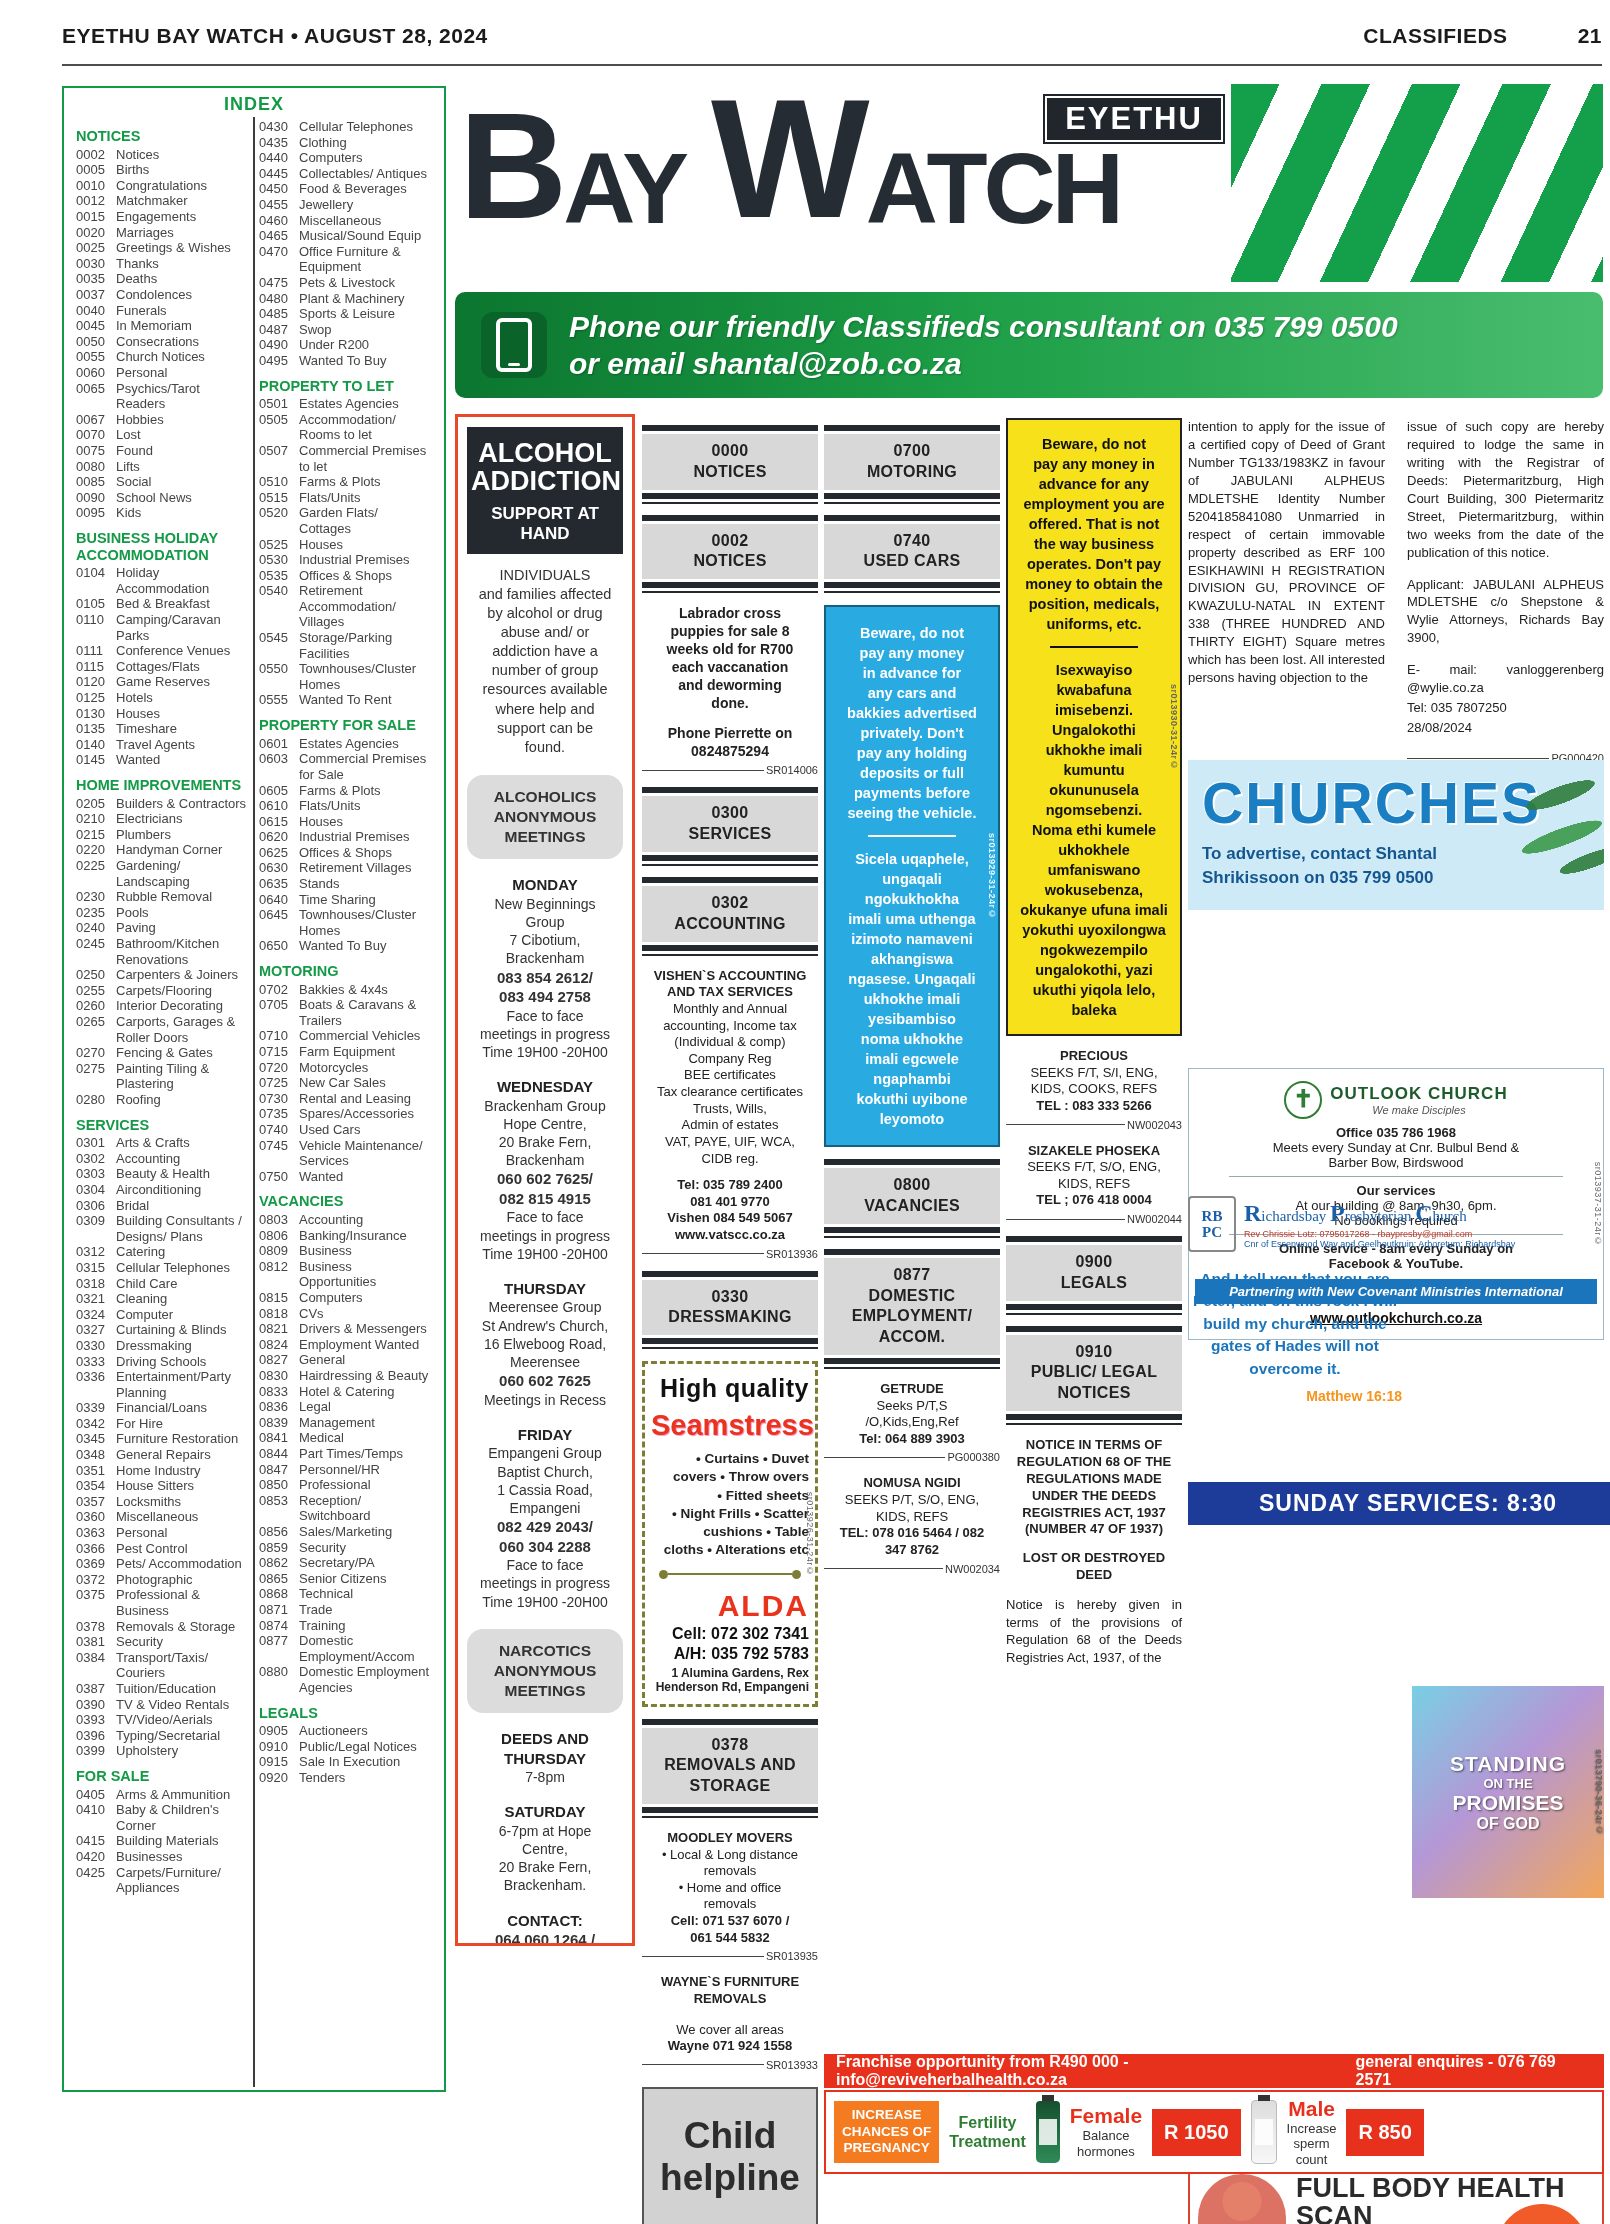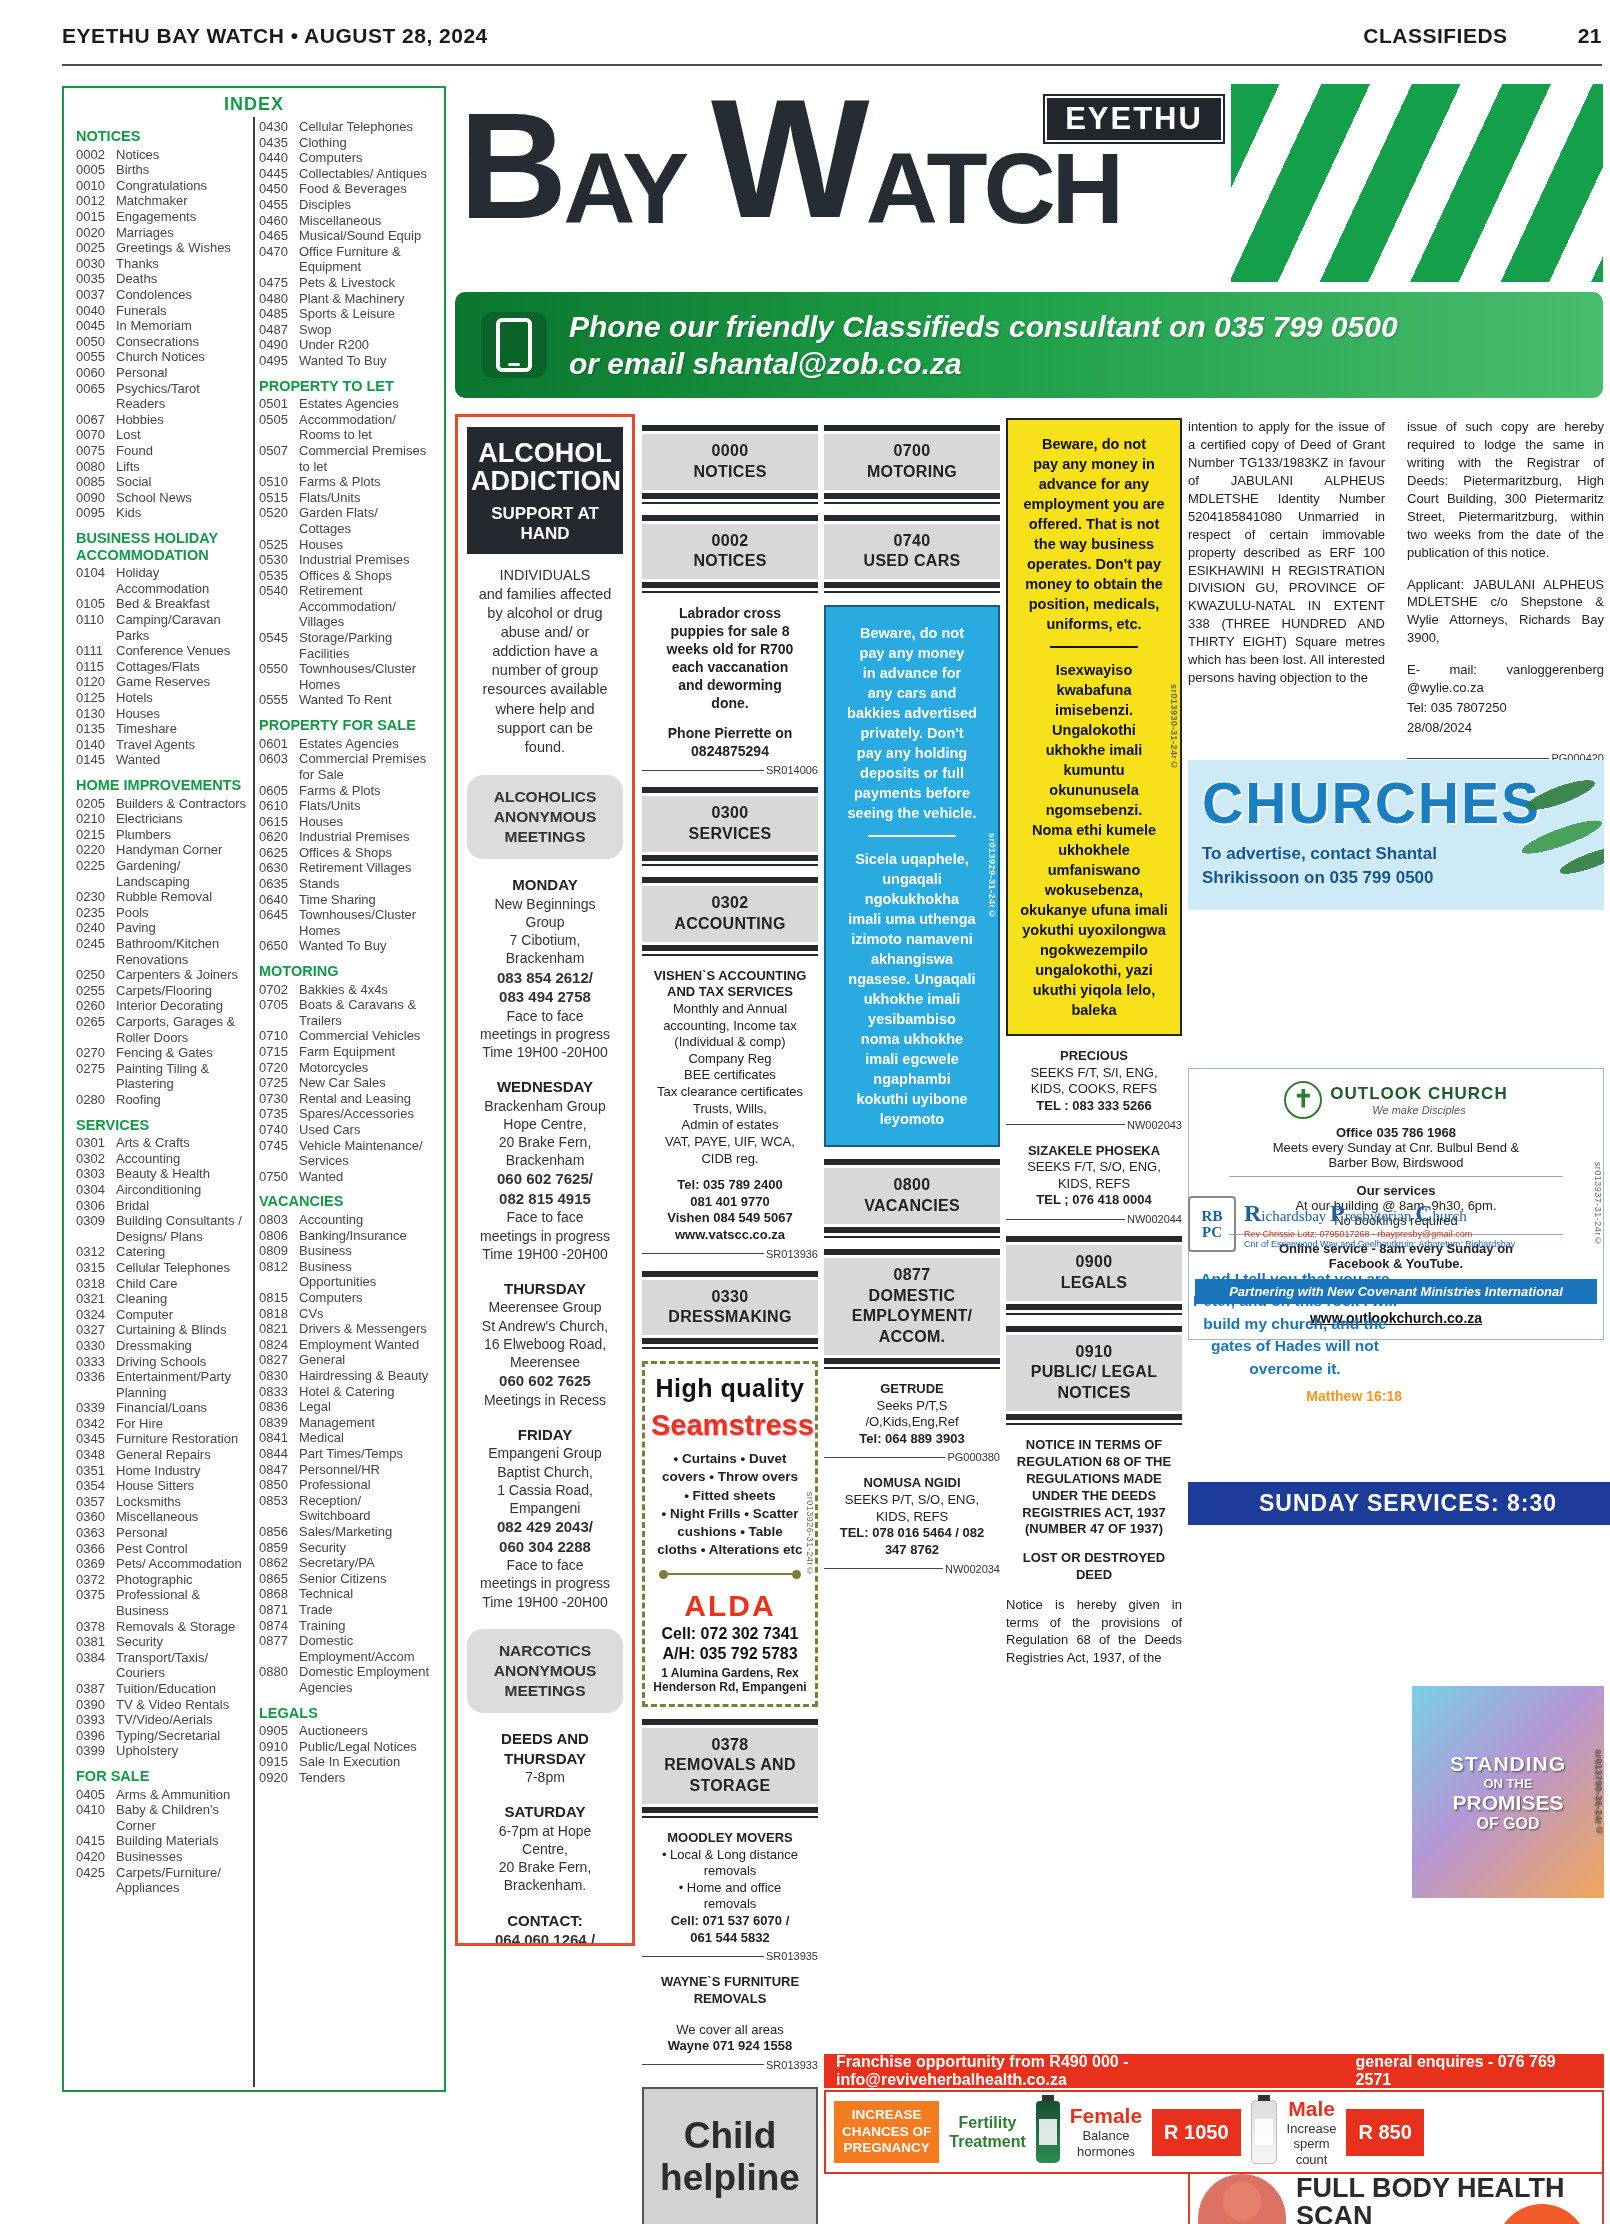--- a/index.html
+++ b/index.html
@@ -78,21 +78,21 @@
   .bluebox{background:#29abe2;border:2px solid #16607f;color:#fff;font-weight:bold;text-align:center;
            padding:16px 6px;font-size:14.5px;line-height:1.38;position:relative;margin:12px 0}
   .bluebox .wdiv{width:55%;height:2px;background:#fff;margin:12px auto}
   .yellowbox{background:#f6e11b;border:2px solid #222;color:#111;font-weight:bold;text-align:center;
              padding:14px 6px;font-size:14.5px;line-height:1.38;position:relative;margin:4px 0 10px}
   .yellowbox .bdiv{width:55%;height:2px;background:#111;margin:12px auto}
   .vcode{position:absolute;right:0px;top:50%;transform:translateY(-50%);writing-mode:vertical-rl;
          font-size:9px;color:#666;letter-spacing:.5px}
 
   
-  .seam{border:3px dashed #7d7d35;padding:10px 6px;text-align:center;position:relative;margin:12px 0;background:#fff}
+  .seam{border:3px dashed #7d7d35;padding:10px 6px;text-align:right;position:relative;margin:12px 0;background:#fff}
   .seam .hq{font-weight:900;font-size:25px;color:#111;letter-spacing:.5px}
   .seam .sm{font-weight:700;font-size:29px;color:#e8341c;margin:6px 0 8px;text-shadow:1px 1px 0 #f9c}
   .seam .its{font-weight:bold;font-size:13.5px;line-height:1.35;color:#222}
   .dotline{display:flex;align-items:center;margin:10px 8px}
   .dotline::before,.dotline::after{content:"";width:9px;height:9px;border-radius:50%;background:#7d7d35}
   .dotline span{flex:1;height:2px;background:#7d7d35}
   .seam .alda{font-weight:900;font-size:30px;color:#e8341c;letter-spacing:2px}
   .seam .ph{font-weight:900;font-size:16px;color:#111;margin-top:2px}
   .seam .addr{font-weight:bold;font-size:12px;margin-top:3px}
 
@@ -716,21 +716,21 @@
                 <span class="ix-label">Collectables/ Antiques</span>
               </div>
 
               <div class="ix-row">
                 <span class="ix-code">0450</span>
                 <span class="ix-label">Food &amp; Beverages</span>
               </div>
 
               <div class="ix-row">
                 <span class="ix-code">0455</span>
-                <span class="ix-label">Disciples</span>
+                <span class="ix-label">Jewellery</span>
               </div>
 
               <div class="ix-row">
                 <span class="ix-code">0460</span>
                 <span class="ix-label">Miscellaneous</span>
               </div>
 
               <div class="ix-row">
                 <span class="ix-code">0465</span>
                 <span class="ix-label">Musical/Sound Equip</span>

